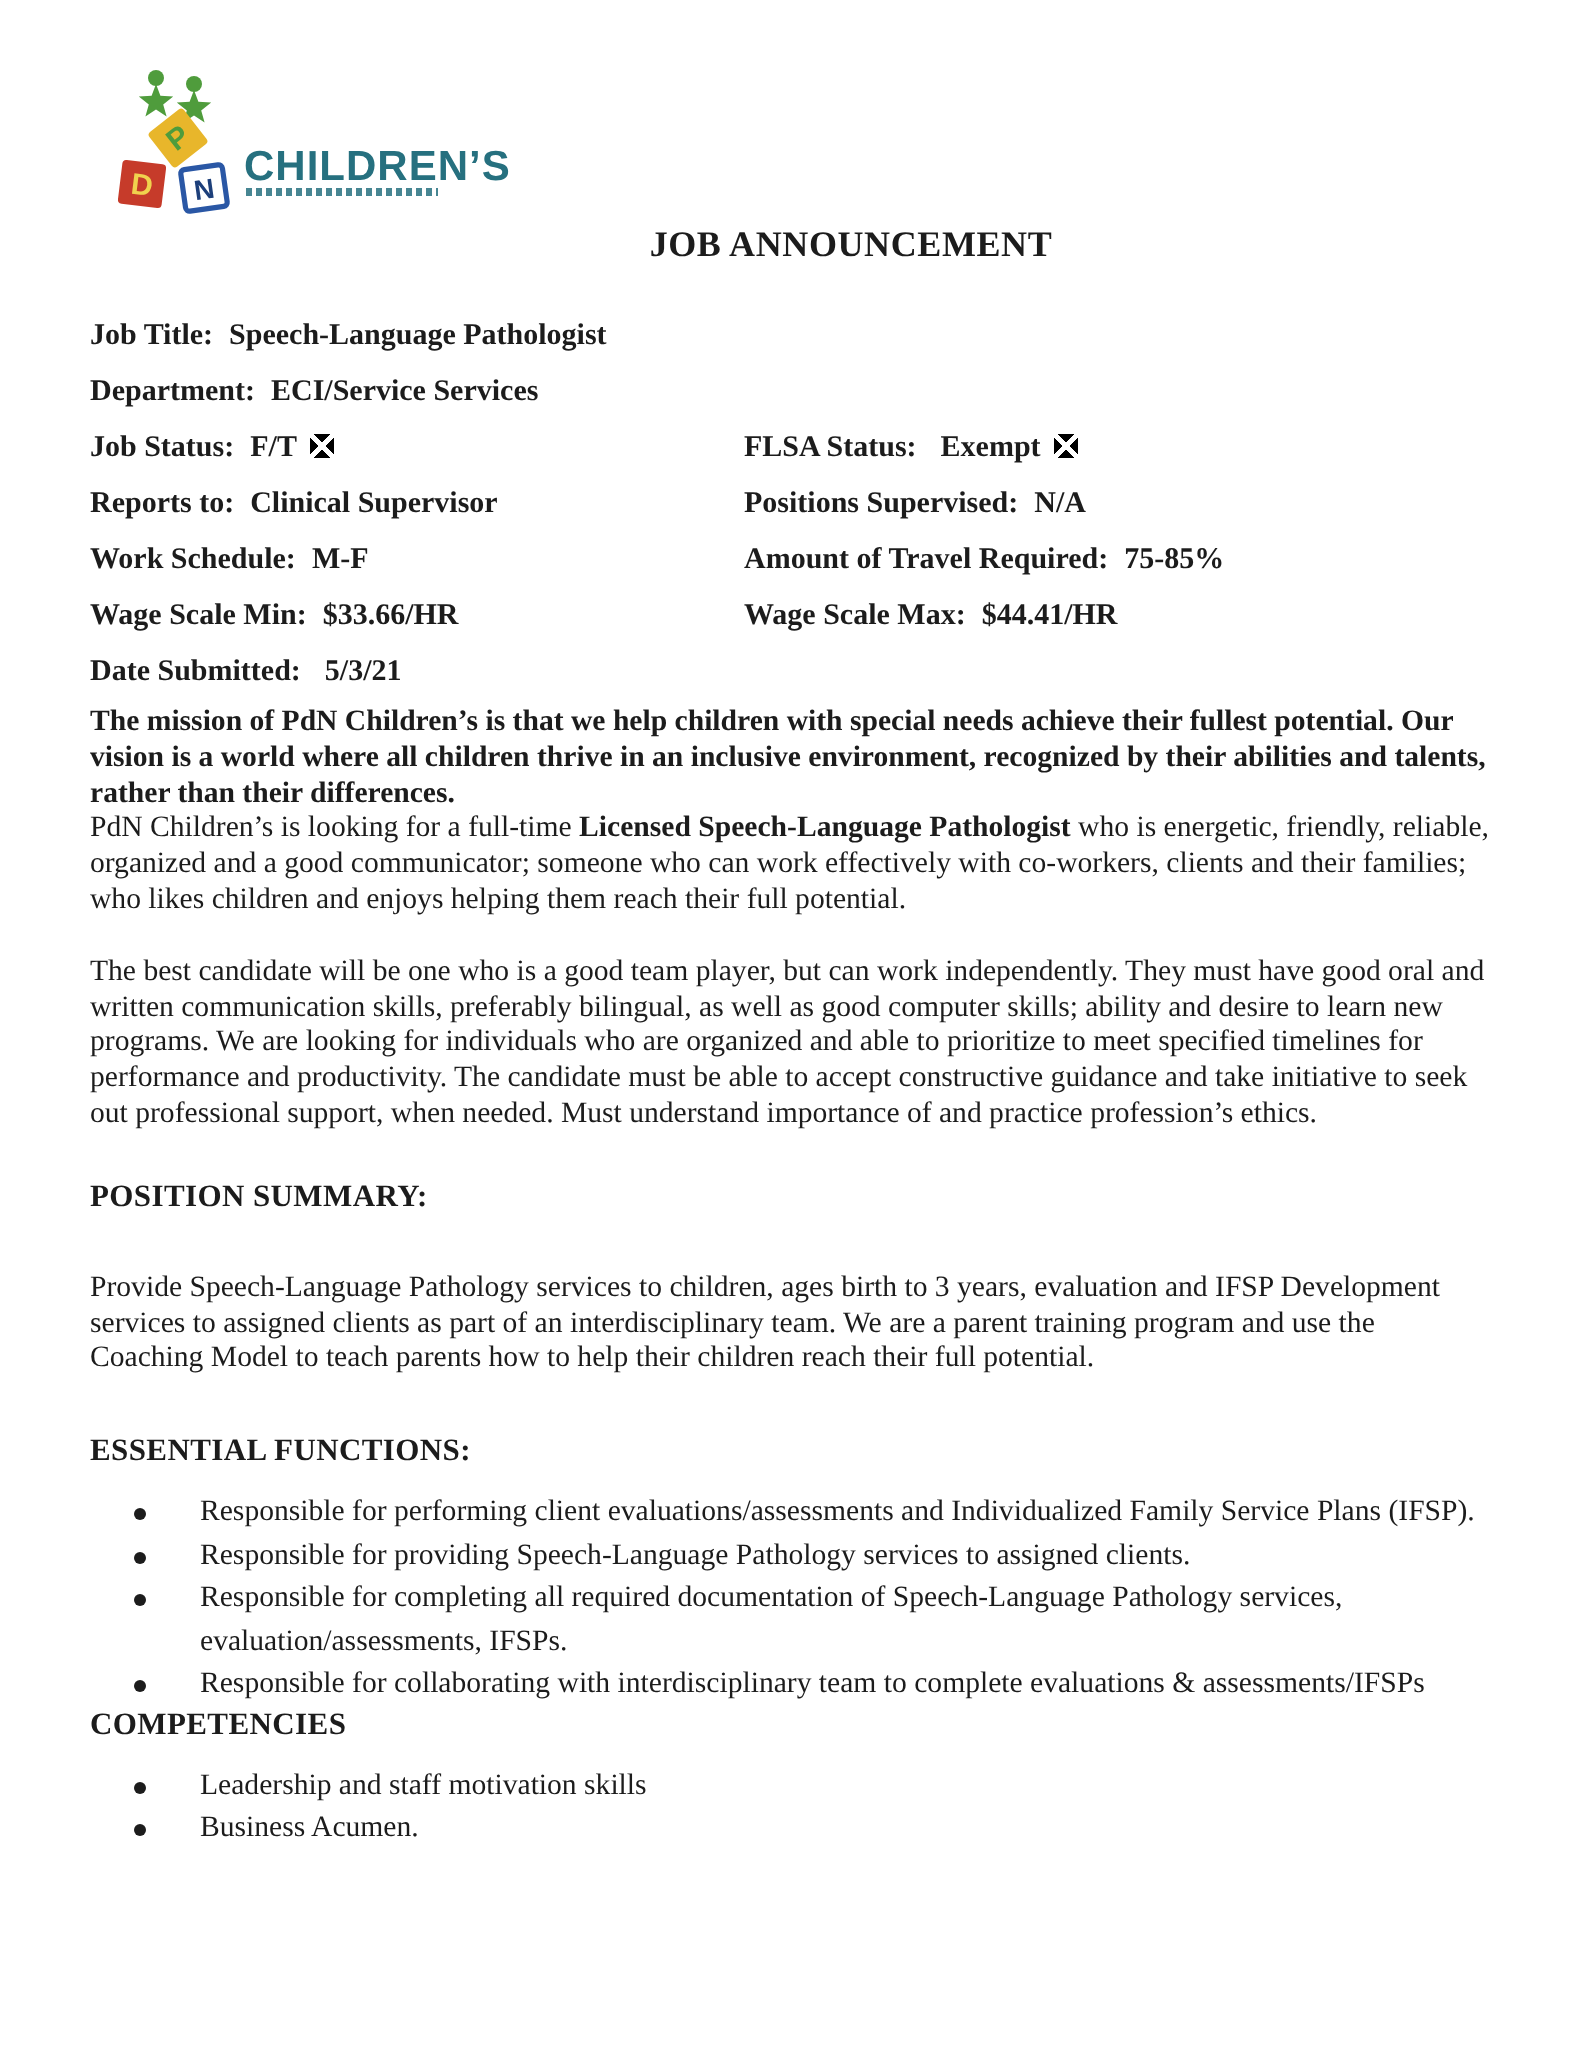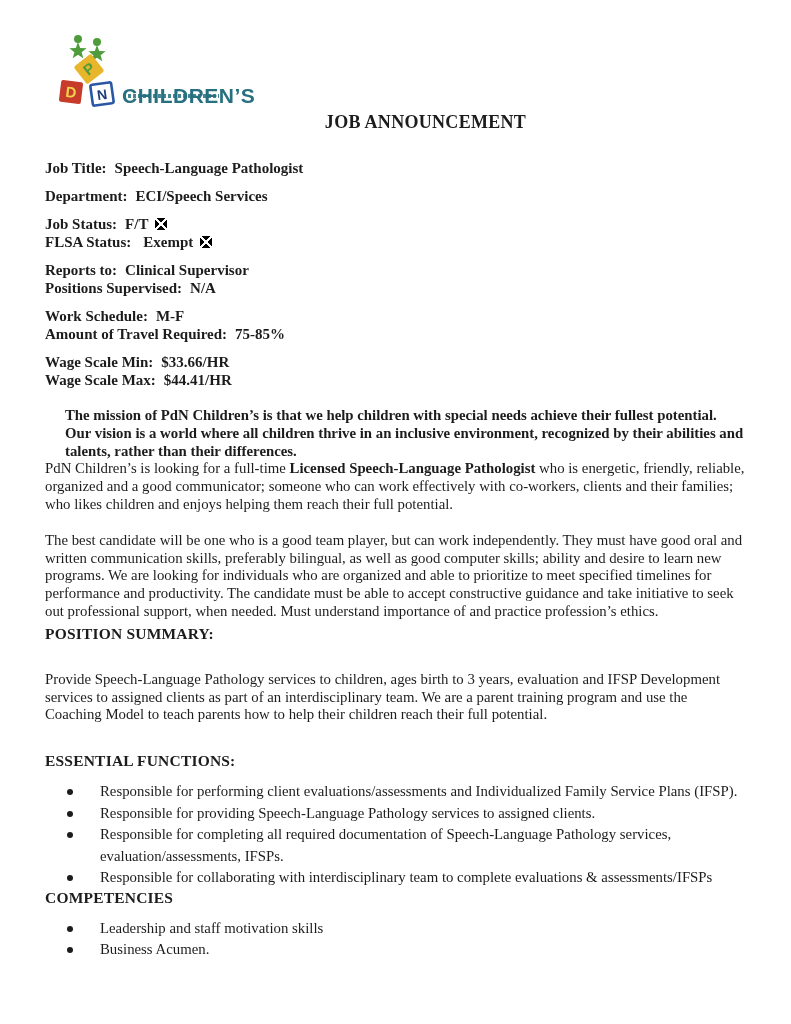--- a/index.html
+++ b/index.html
@@ -10,57 +10,57 @@
   *{box-sizing:border-box; margin:0; padding:0;}
   body{background:#888; display:flex; justify-content:center;}
   .page{
     position:relative; width:791px; height:1024px; background:var(--paper);
     font-family:"Liberation Serif", serif; color:var(--ink); overflow:hidden;
   }
   
   .logo{position:absolute; top:32px; left:56px; width:260px; height:72px;}
   .logo-graphic{position:absolute; left:0; top:0;}
   .logo-wordmark{
-    position:absolute; left:66px; top:52px;
+    position:absolute; left:66px; top:40px;
     font-family:"Liberation Sans", sans-serif; font-weight:bold;
     font-size:21px; letter-spacing:.5px; color:var(--logo-teal); white-space:nowrap;
   }
   .logo-tagline{
     position:absolute; left:67px; top:62px; width:96px; height:4px; opacity:.85;
     background:repeating-linear-gradient(90deg, var(--logo-teal) 0 3px, transparent 3px 5px);
   }
   
   .doc-title{
     padding-top:112px; text-align:center; font-weight:bold; font-size:18px;
     letter-spacing:.3px; position:relative; left:30px;
   }
   
   .content{padding:0 46px 0 45px;}
   
   .fields{margin-top:26px; font-weight:bold; font-size:15px;}
-  .field-row{display:flex; line-height:18px; margin-bottom:10px;flex-direction:column;}
+  .field-row{display:flex; line-height:18px; margin-bottom:10px;}
   .field-row:last-child{margin-bottom:0;}
   .col-left{width:327px;}
   .col-right{flex:1;}
   .fv{margin-left:8px;}
   .fv-wide{margin-left:12px;}
   .xbox{
     display:inline-block; width:12px; height:12px; margin-left:7px; vertical-align:-1px;
     background:
       linear-gradient(45deg, transparent 43%, #fff 43%, #fff 57%, transparent 57%),
       linear-gradient(-45deg, transparent 43%, #fff 43%, #fff 57%, transparent 57%),
       #000;
   }
   
   .para{font-size:14.8px; line-height:17.8px;}
-  .mission{margin-top:8px; font-weight:bold;margin-left:20px;}
+  .mission{margin-top:8px; font-weight:bold;}
   .gap1{}
   .gap2{margin-top:18px;}
   .section-heading{font-weight:bold; font-size:15.5px; letter-spacing:.2px;}
-  .h-summary{margin-top:4px;}
+  .h-summary{margin-top:23px;}
   .h-functions{margin-top:28px;}
   .h-competencies{}
   .body-after-heading{margin-top:28px;}
   
   ul.bullets{list-style:none; margin-top:11px; margin-left:20px;}
   ul.bullets li{
     position:relative; padding-left:35px; font-size:14.8px; line-height:21.5px;
   }
   ul.bullets li::before{
     content:""; position:absolute; left:2px; top:8px;
@@ -109,21 +109,21 @@
 
       <div class="field-row">
         <div class="col-left">
           <span>Job Title:</span><span class="fv">Speech-Language Pathologist</span>
         </div>
         <div class="col-right"></div>
       </div>
 
       <div class="field-row">
         <div class="col-left">
-          <span>Department:</span><span class="fv">ECI/Speech Services</span>
+          <span>Department:</span><span class="fv">ECI/Service Services</span>
         </div>
         <div class="col-right"></div>
       </div>
 
       <div class="field-row">
         <div class="col-left">
           <span>Job Status:</span><span class="fv">F/T</span><span class="xbox"></span>
         </div>
         <div class="col-right">
           <span>FLSA Status:</span><span class="fv fv-wide">Exempt</span><span class="xbox"></span>
@@ -151,20 +151,23 @@
       <div class="field-row">
         <div class="col-left">
           <span>Wage Scale Min:</span><span class="fv">$33.66/HR</span>
         </div>
         <div class="col-right">
           <span>Wage Scale Max:</span><span class="fv">$44.41/HR</span>
         </div>
       </div>
 
       <div class="field-row">
+        <div class="col-left">
+          <span>Date Submitted:</span><span class="fv fv-wide">5/3/21</span>
+        </div>
         <div class="col-right"></div>
       </div>
 
     </div>
 
     <p class="para mission">The mission of PdN Children’s is that we help children with special needs achieve their fullest potential. Our vision is a world where all children thrive in an inclusive environment, recognized by their abilities and talents, rather than their differences.</p>
 
     <p class="para gap1"><span>PdN Children’s is looking for a full-time </span><b>Licensed Speech-Language Pathologist</b><span> who is energetic, friendly, reliable, organized and a good communicator; someone who can work effectively with co-workers, clients and their families; who likes children and enjoys helping them reach their full potential.</span></p>
 
     <p class="para gap2">The best candidate will be one who is a good team player, but can work independently. They must have good oral and written communication skills, preferably bilingual, as well as good computer skills; ability and desire to learn new programs. We are looking for individuals who are organized and able to prioritize to meet specified timelines for performance and productivity. The candidate must be able to accept constructive guidance and take initiative to seek out professional support, when needed. Must understand importance of and practice profession’s ethics.</p>

